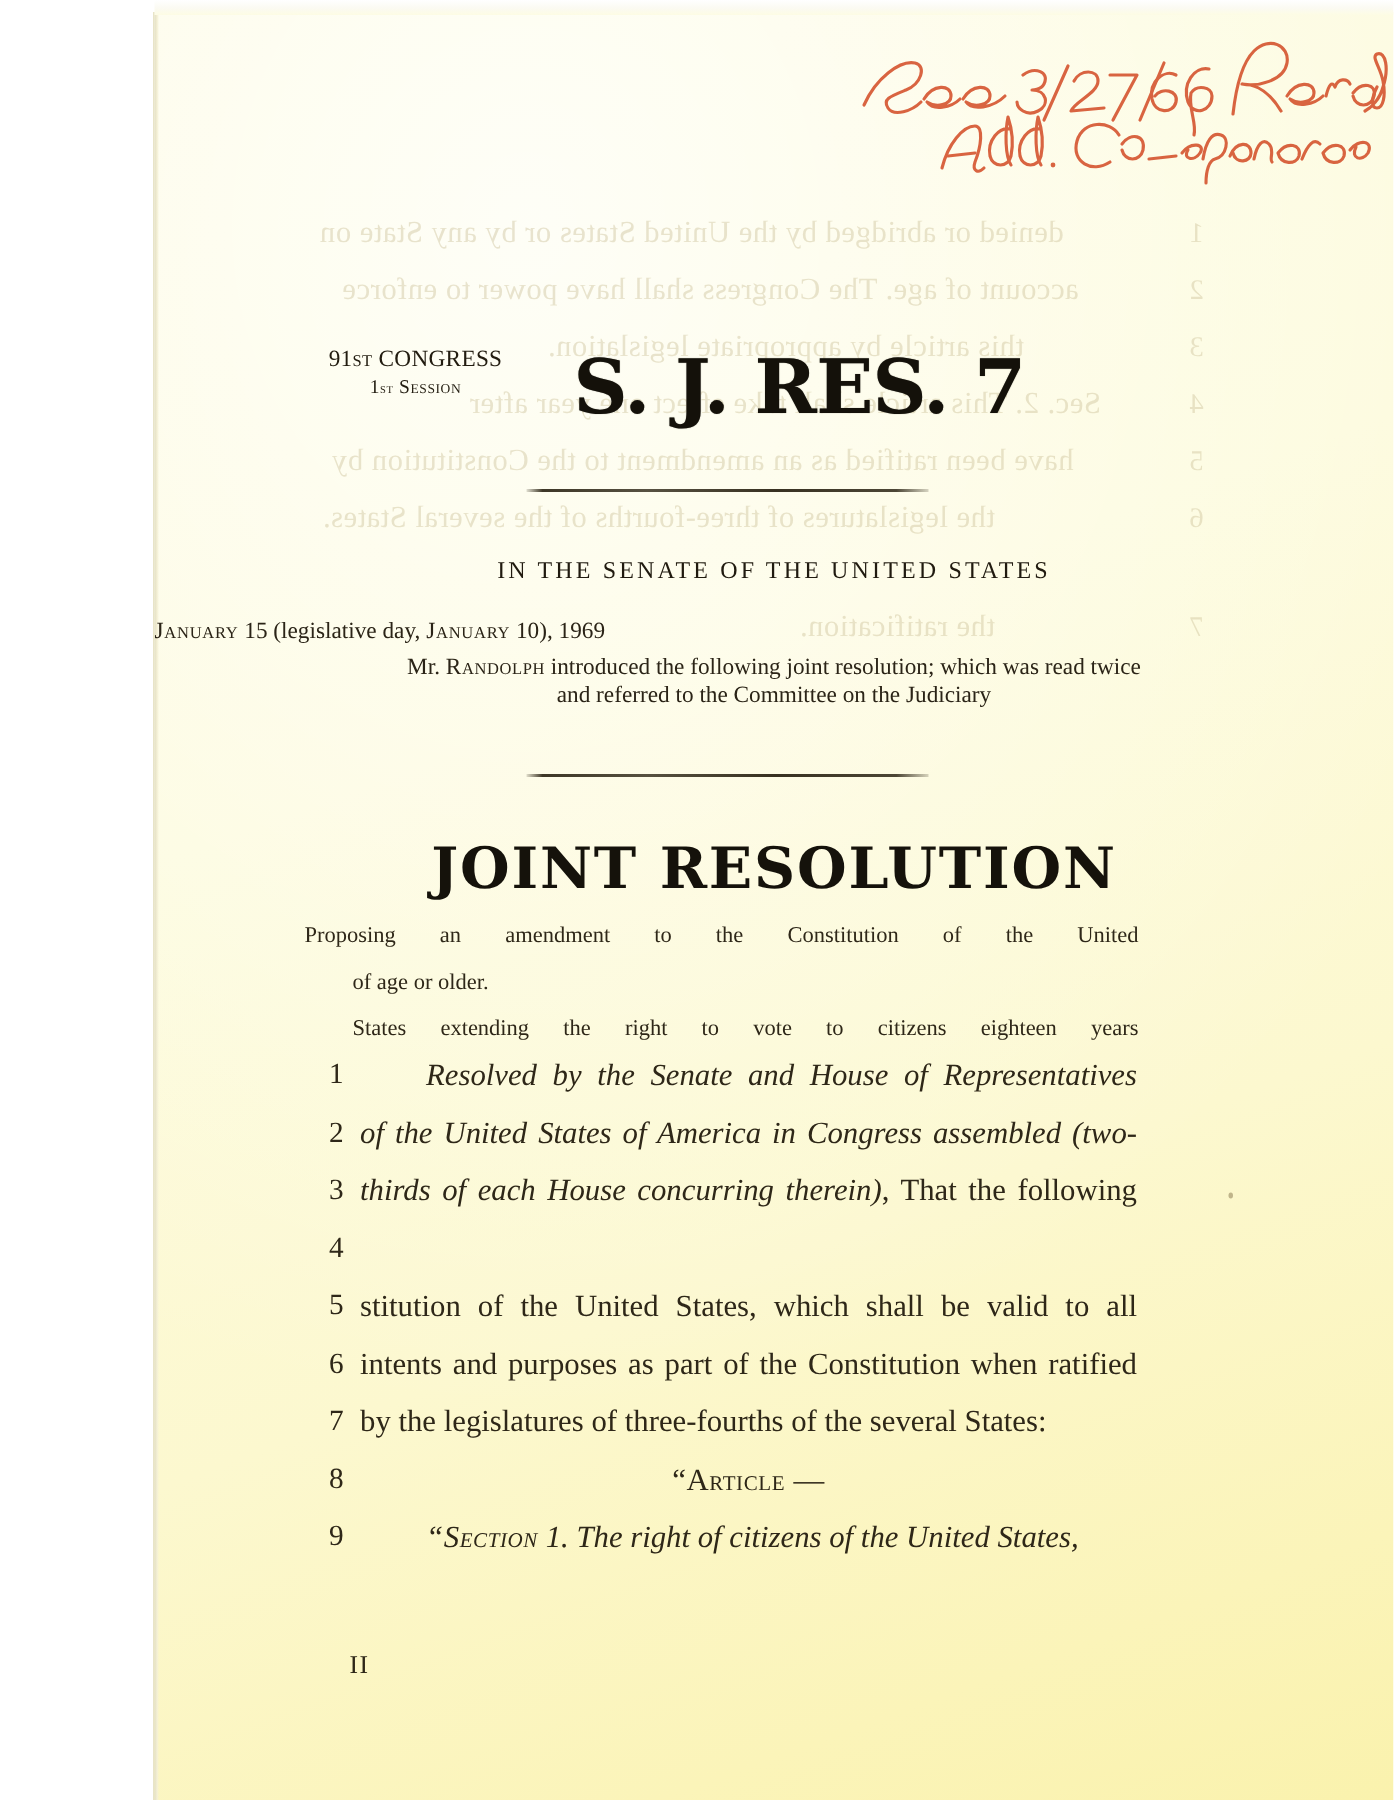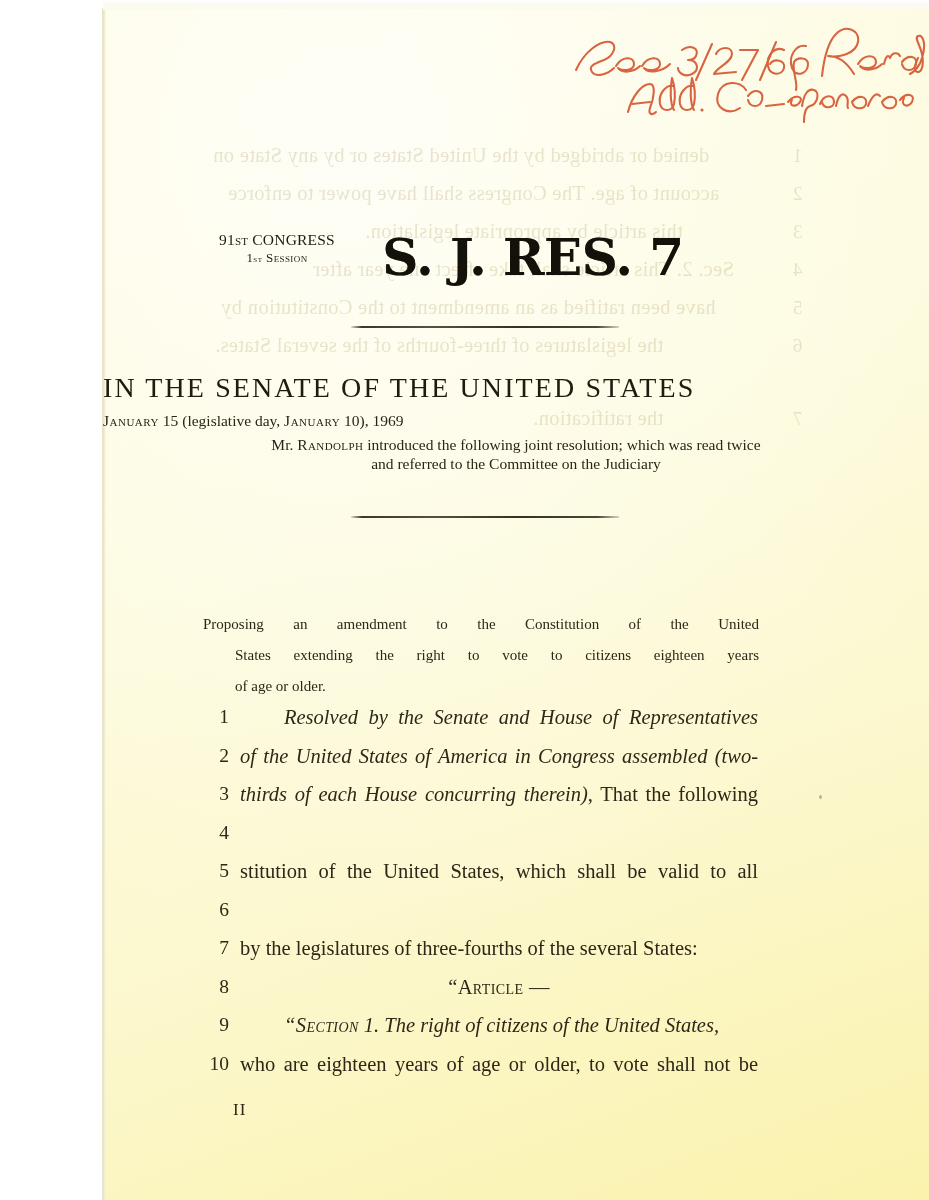--- a/index.html
+++ b/index.html
@@ -153,21 +153,22 @@
       rgba(45,38,22,0.85) 92%,
       rgba(60,52,32,0.20) 100%);
   }
   #rule-top { top: 326px; }
   #rule-mid { top: 516px; }
 
   #chamber-line {
     position: absolute;
     left: 0; top: 372px;
     width: 826px;
-    font-size: 28px;
+    text-align: center;
+    font-size: 16px;
     letter-spacing: 2.1px;
     color: #201a0f;
     white-space: nowrap;
   }
 
   #date-line {
     position: absolute;
     left: 0; top: 412px;
     width: 826px;
     font-size: 15.5px;
@@ -362,25 +363,26 @@
   <div class="rule" id="rule-top"></div>
   <div class="rule" id="rule-mid"></div>
 
   <div id="chamber-line">IN THE SENATE OF THE UNITED STATES</div>
 
   <div id="date-line"><span class="sc">January</span>&nbsp;<span>15</span>&nbsp;<span>(legislative day,</span>&nbsp;<span class="sc">January</span>&nbsp;<span>10), 1969</span></div>
 
   <div class="referral" id="referral-1"><span>Mr.</span>&nbsp;<span class="sc">Randolph</span>&nbsp;<span>introduced the following joint resolution; which was read twice</span></div>
   <div class="referral" id="referral-2">and referred to the Committee on the Judiciary</div>
 
+  <div id="doc-title">JOINT RESOLUTION</div>
 
   <div id="summary">
     <span class="ln j">Proposing an amendment to the Constitution of the United</span>
+    <span class="ln indent">of age or older.</span>
     <span class="ln j indent">States extending the right to vote to citizens eighteen years</span>
-    <span class="ln indent">of age or older.</span>
   </div>
 
   <div id="body-lines">
 
     <div class="bl">
       <span class="num">1</span>
       <span class="txt j ital indent">Resolved by the Senate and House of Representatives</span>
     </div>
 
     <div class="bl">
@@ -397,41 +399,38 @@
       <span class="num">4</span>
     </div>
 
     <div class="bl">
       <span class="num">5</span>
       <span class="txt j">stitution of the United States, which shall be valid to all</span>
     </div>
 
     <div class="bl">
       <span class="num">6</span>
+      <span class="txt j">intents and purposes as part of the Constitution when ratified</span>
     </div>
 
     <div class="bl">
       <span class="num">7</span>
       <span class="txt">by the legislatures of three-fourths of the several States:</span>
     </div>
 
     <div class="bl">
       <span class="num">8</span>
       <span class="txt center sc">“Article —</span>
     </div>
 
     <div class="bl">
       <span class="num">9</span>
       <span class="txt indent"><span class="sc">“Section</span>&nbsp;<span>1. The right of citizens of the United States,</span></span>
     </div>
 
-    <div class="bl">
-      <span class="num">10</span>
-      <span class="txt j">who are eighteen years of age or older, to vote shall not be</span>
-    </div>
 
   </div>
 
   <div id="page-mark">II</div>
 
   <div id="ink-speck"></div>
 
 </div>
 
 </body></html>

